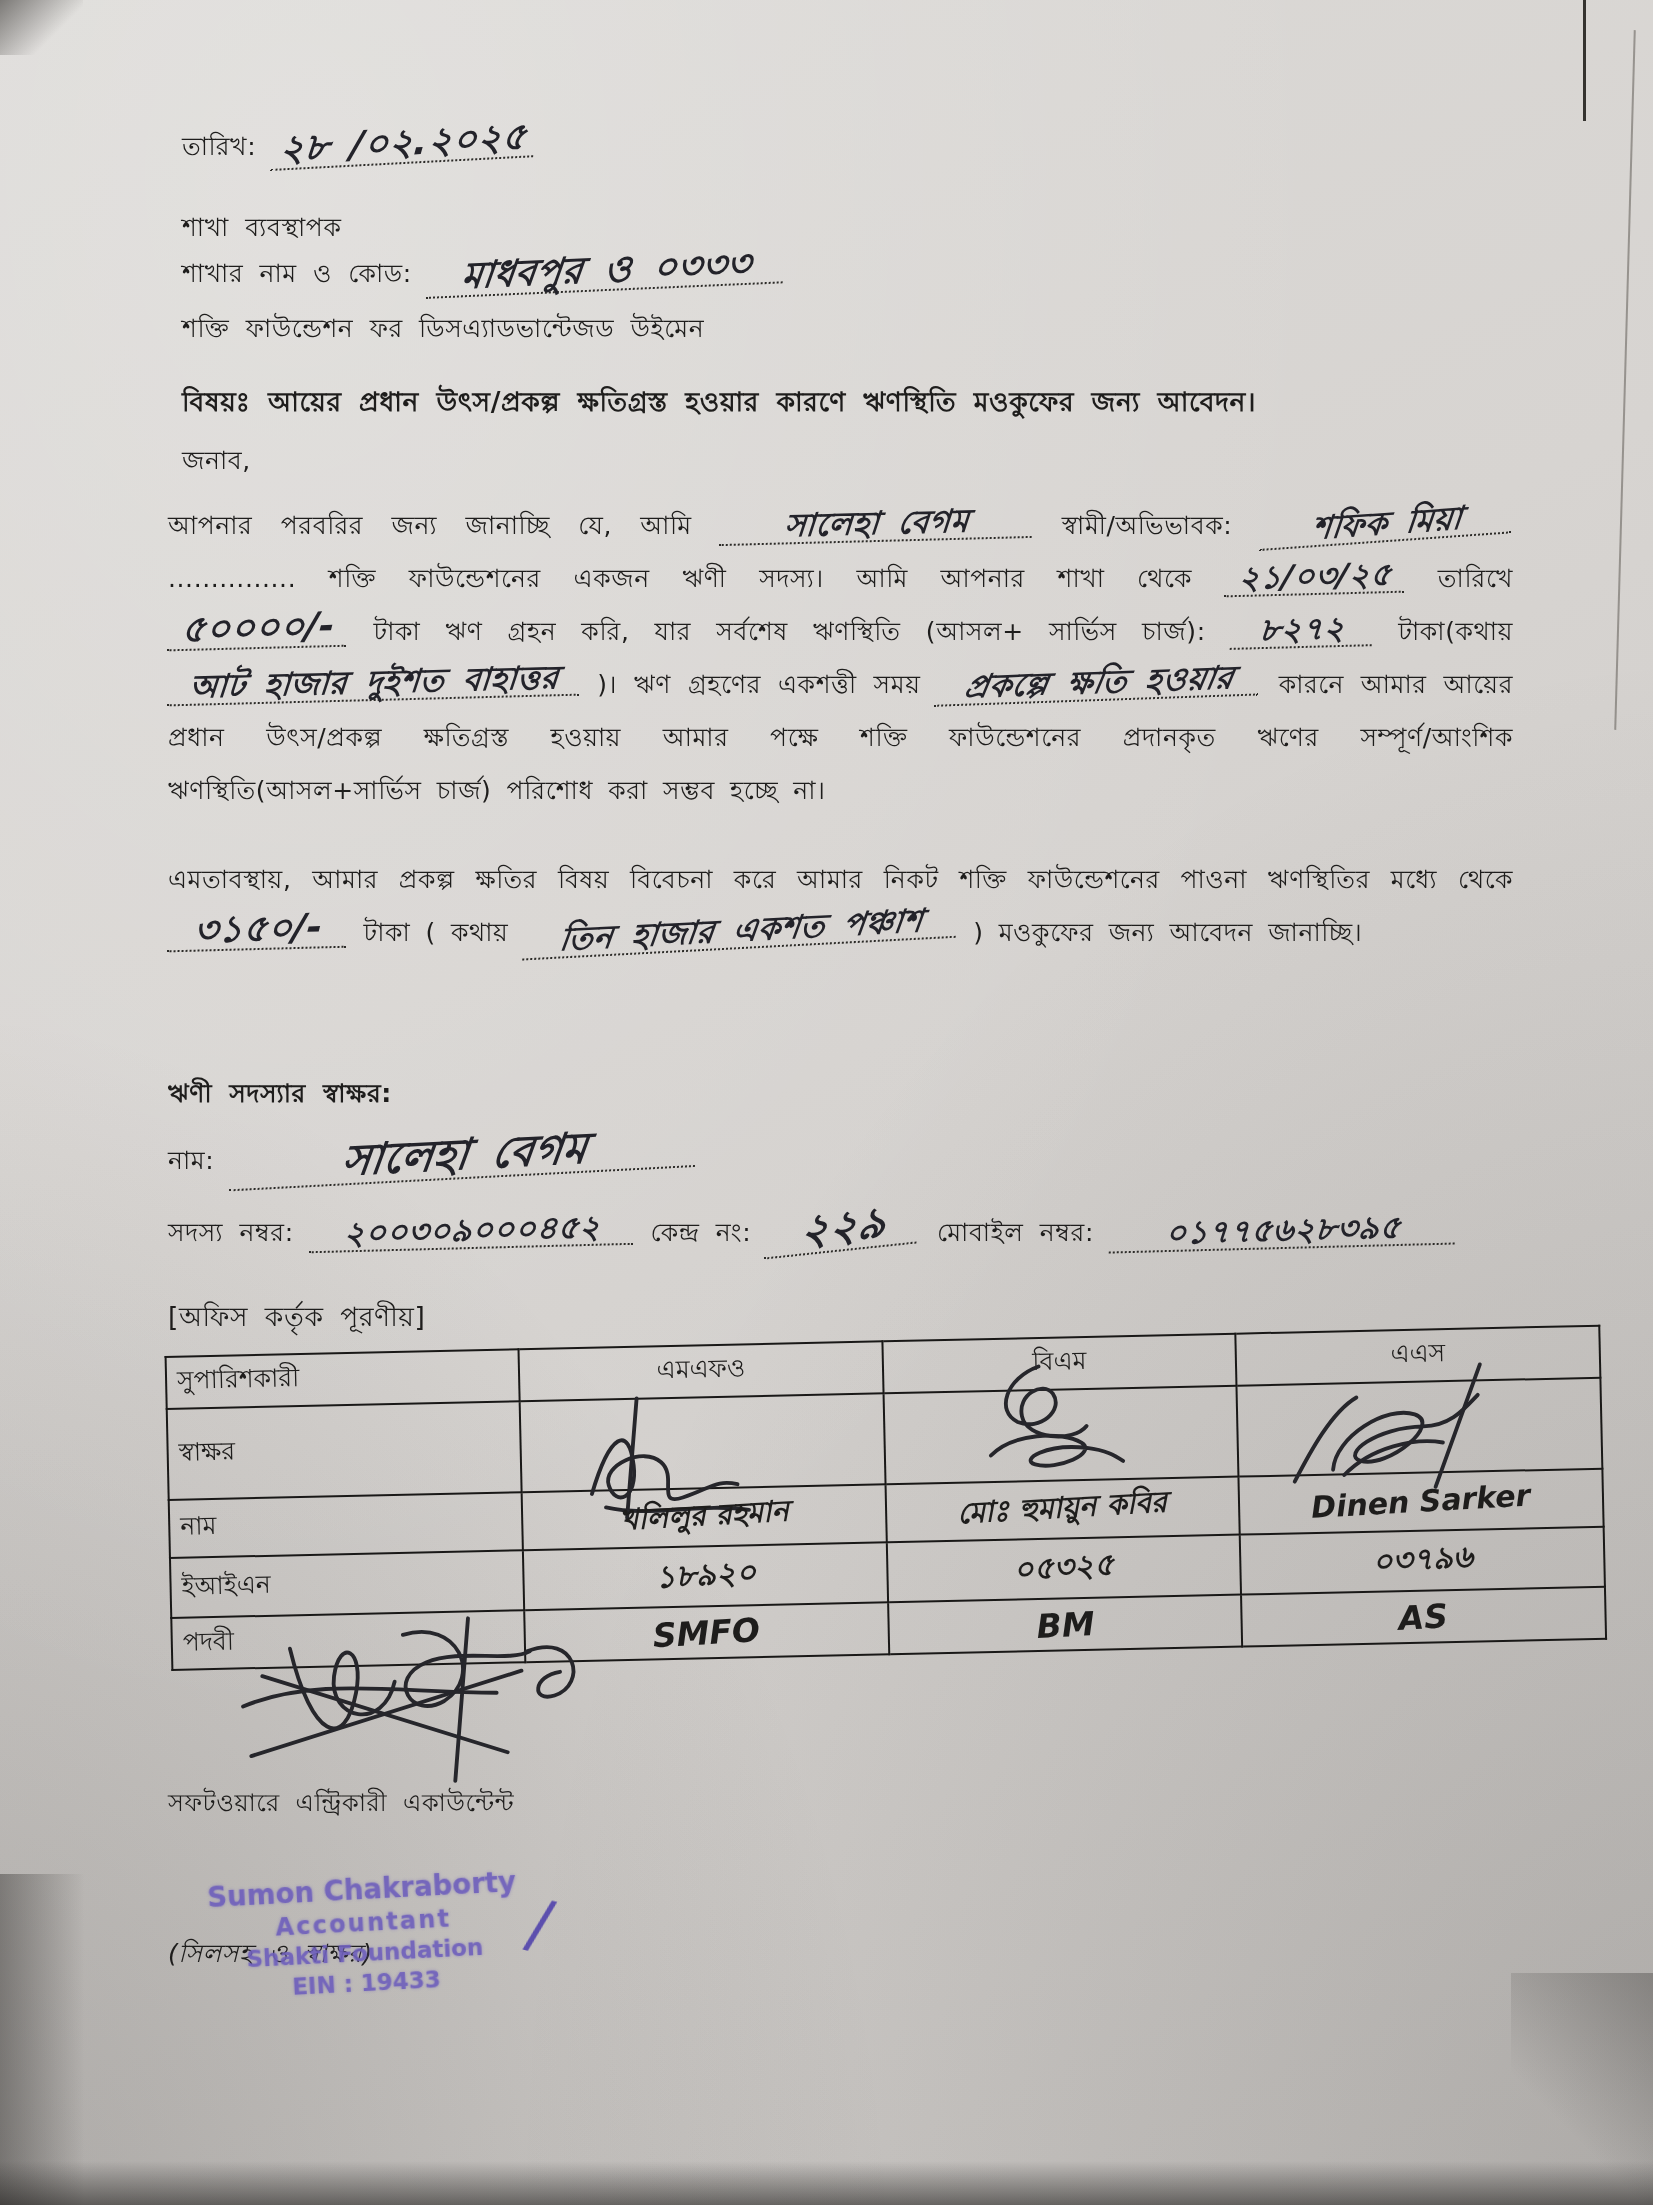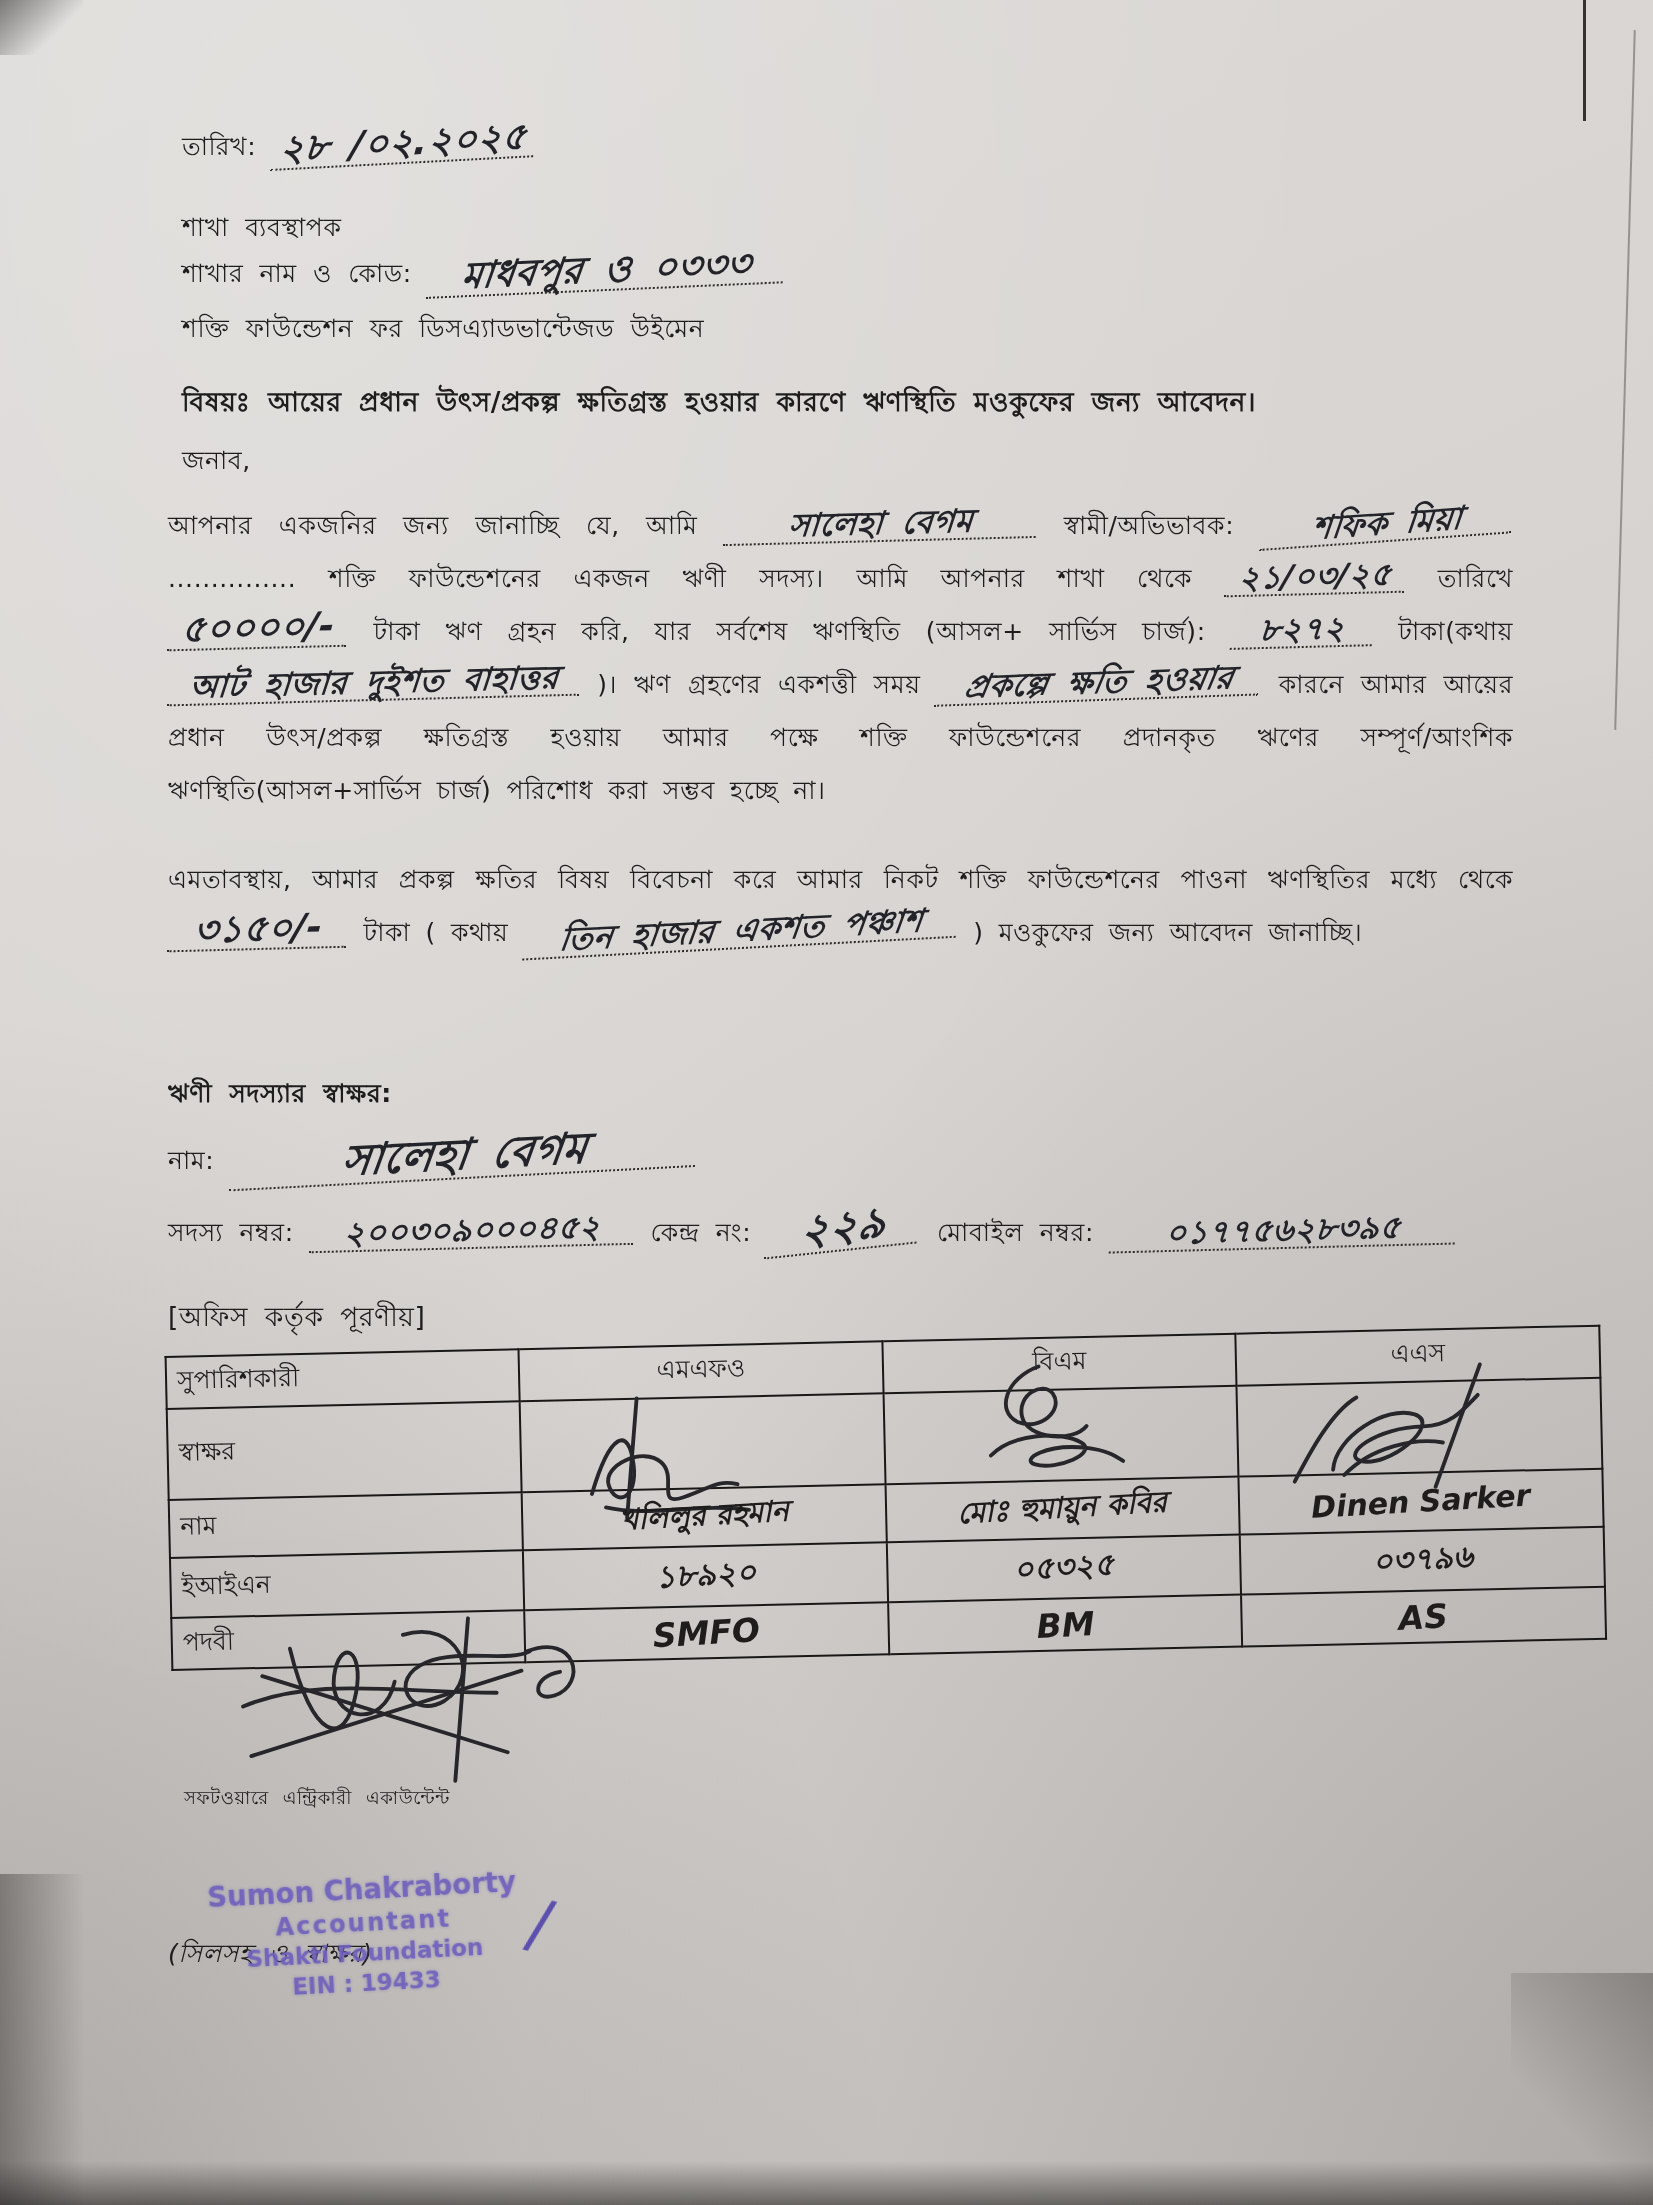--- a/index.html
+++ b/index.html
@@ -80,21 +80,21 @@
     <span>শাখার নাম ও কোড:</span>
     <span class="hw blank hw-big" style="min-width:342px;transform:rotate(-2.5deg) skewX(-9deg);">মাধবপুর ও ০৩৩৩</span>
   </div>
   <div class="abs printed" style="left:182px;top:309px;">শক্তি ফাউন্ডেশন ফর ডিসএ্যাডভান্টেজড উইমেন</div>
 
   <div class="abs printed bold" style="left:182px;top:382px;width:1351px;font-size:26.5px;">বিষয়ঃ আয়ের প্রধান উৎস/প্রকল্প ক্ষতিগ্রস্ত হওয়ার কারণে ঋণস্থিতি মওকুফের জন্য আবেদন।</div>
 
   <div class="abs printed" style="left:182px;top:441px;">জনাব,</div>
 
   <div class="abs para" style="left:168px;top:499px;width:1345px;">
-    <span>আপনার একজনির জন্য জানাচ্ছি যে, আমি</span>
+    <span>আপনার পরবরির জন্য জানাচ্ছি যে, আমি</span>
     <span class="hw blank" style="min-width:298px;">সালেহা বেগম</span>
     <span>স্বামী/অভিভাবক:</span>
     <span class="hw blank" style="min-width:237px;transform:rotate(-4deg) skewX(-10deg);">শফিক মিয়া</span>
     <span>............... শক্তি ফাউন্ডেশনের একজন ঋণী সদস্য। আমি আপনার শাখা থেকে</span>
     <span class="hw blank" style="min-width:165px;">২১/০৩/২৫</span>
     <span>তারিখে</span>
     <span class="hw blank hw-big" style="min-width:165px;">৫০০০০/-</span>
     <span>টাকা ঋণ গ্রহন করি, যার সর্বশেষ ঋণস্থিতি (আসল+ সার্ভিস চার্জ):</span>
     <span class="hw blank" style="min-width:127px;">৮২৭২</span>
     <span>টাকা(কথায়</span>
@@ -184,21 +184,21 @@
   <svg class="abs" style="left:221px;top:1610px;overflow:visible;" width="430" height="182" viewBox="0 0 780 330">
     <path class="sig-stroke" d="M125 70 C165 235 225 255 245 150 C260 70 215 50 205 120 C195 200 295 220 315 130"></path>
     <path class="sig-stroke" d="M330 45 C430 15 475 120 405 165 C345 200 300 125 372 95 C434 70 520 95 560 75"></path>
     <path class="sig-stroke" d="M555 75 C645 40 665 135 605 155 C563 168 565 120 615 112"></path>
     <path class="sig-stroke" d="M55 265 L545 110"></path>
     <path class="sig-stroke" d="M75 120 L520 258"></path>
     <path class="sig-stroke" d="M448 15 L425 310"></path>
     <path class="sig-stroke" d="M40 175 C170 120 320 150 500 150"></path>
   </svg>
 
-  <div class="abs printed" style="left:168px;top:1784px;font-size:18px;margin-left:16px;">সফটওয়ারে এন্ট্রিকারী একাউন্টেন্ট</div>
+  <div class="abs printed" style="left:168px;top:1784px;font-size:24px;">সফটওয়ারে এন্ট্রিকারী একাউন্টেন্ট</div>
   <div class="abs printed" style="left:168px;top:1934px;font-style:italic;">(সিলসহ ও স্বাক্ষর)</div>
 
   <div class="abs stamp" style="left:193px;top:1872px;width:342px;">
     <div class="l1">Sumon Chakraborty</div>
     <div class="l2">Accountant</div>
     <div class="l3">Shakti Foundation</div>
     <div class="l4">EIN : 19433</div>
   </div>
   <div class="stamp-tick abs" style="left:529px;top:1886px;">/</div>
 

